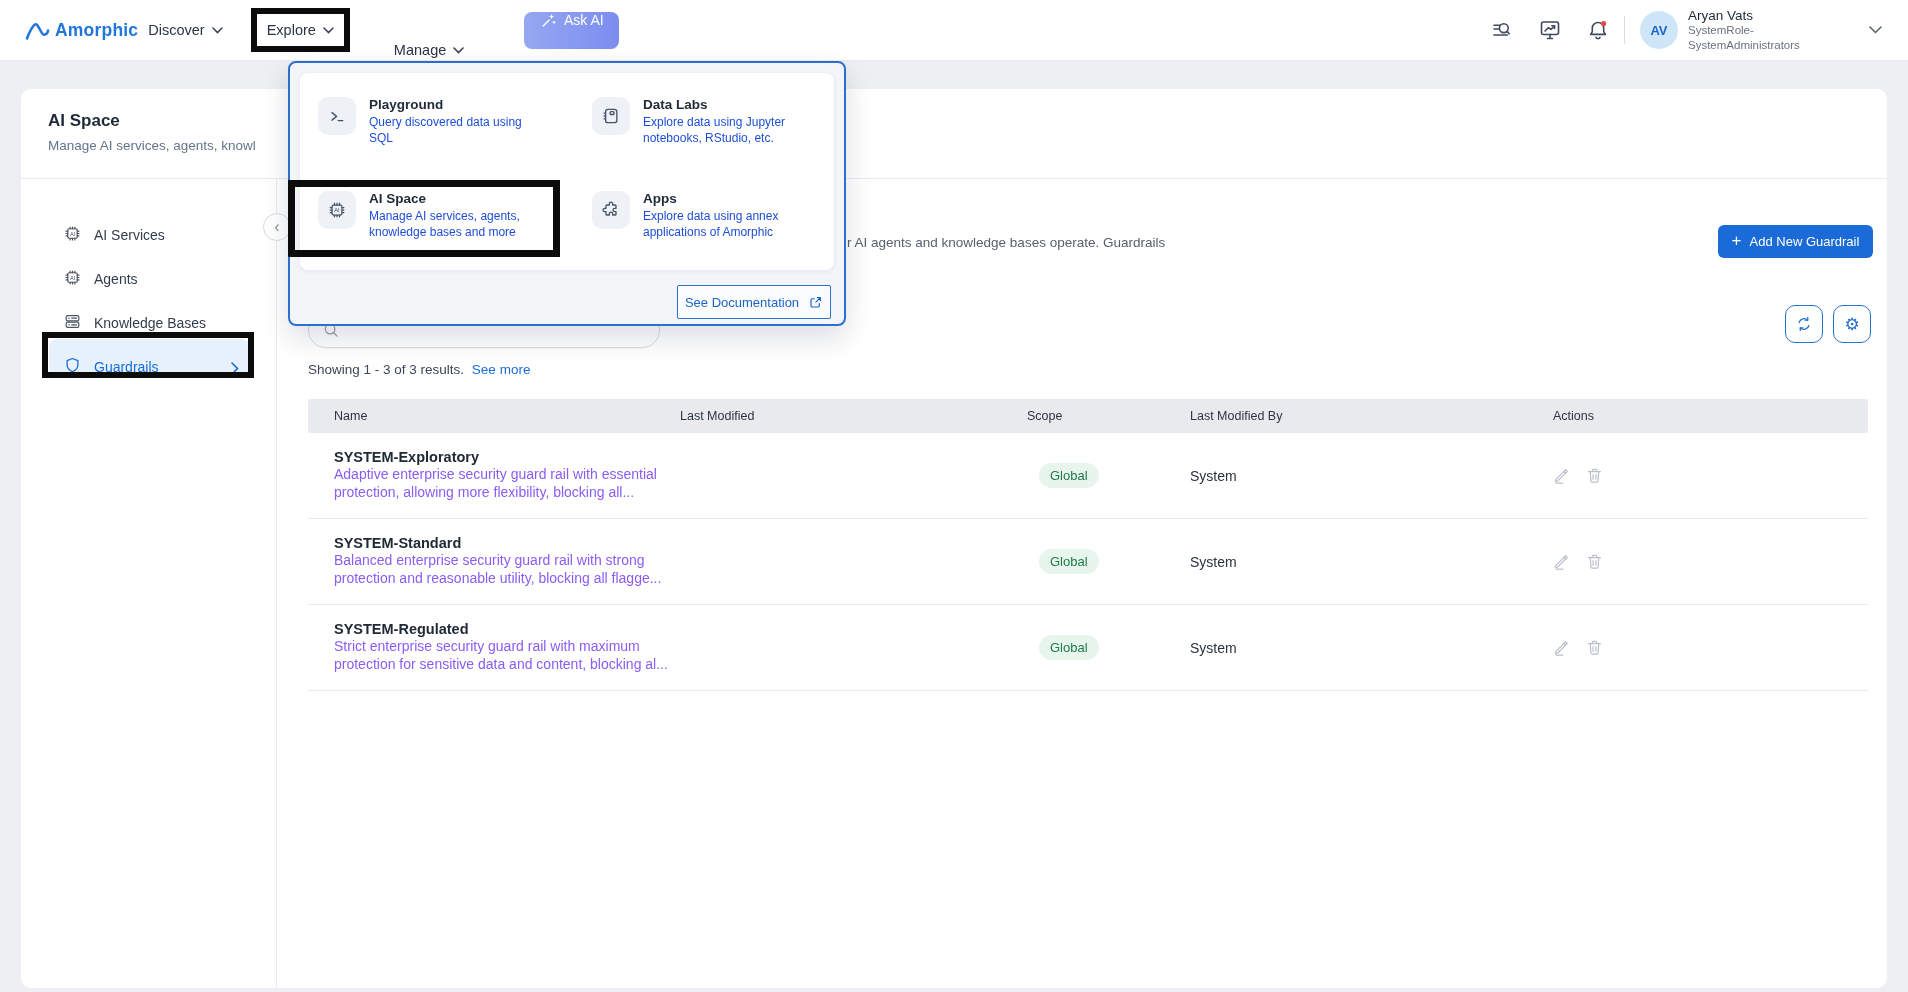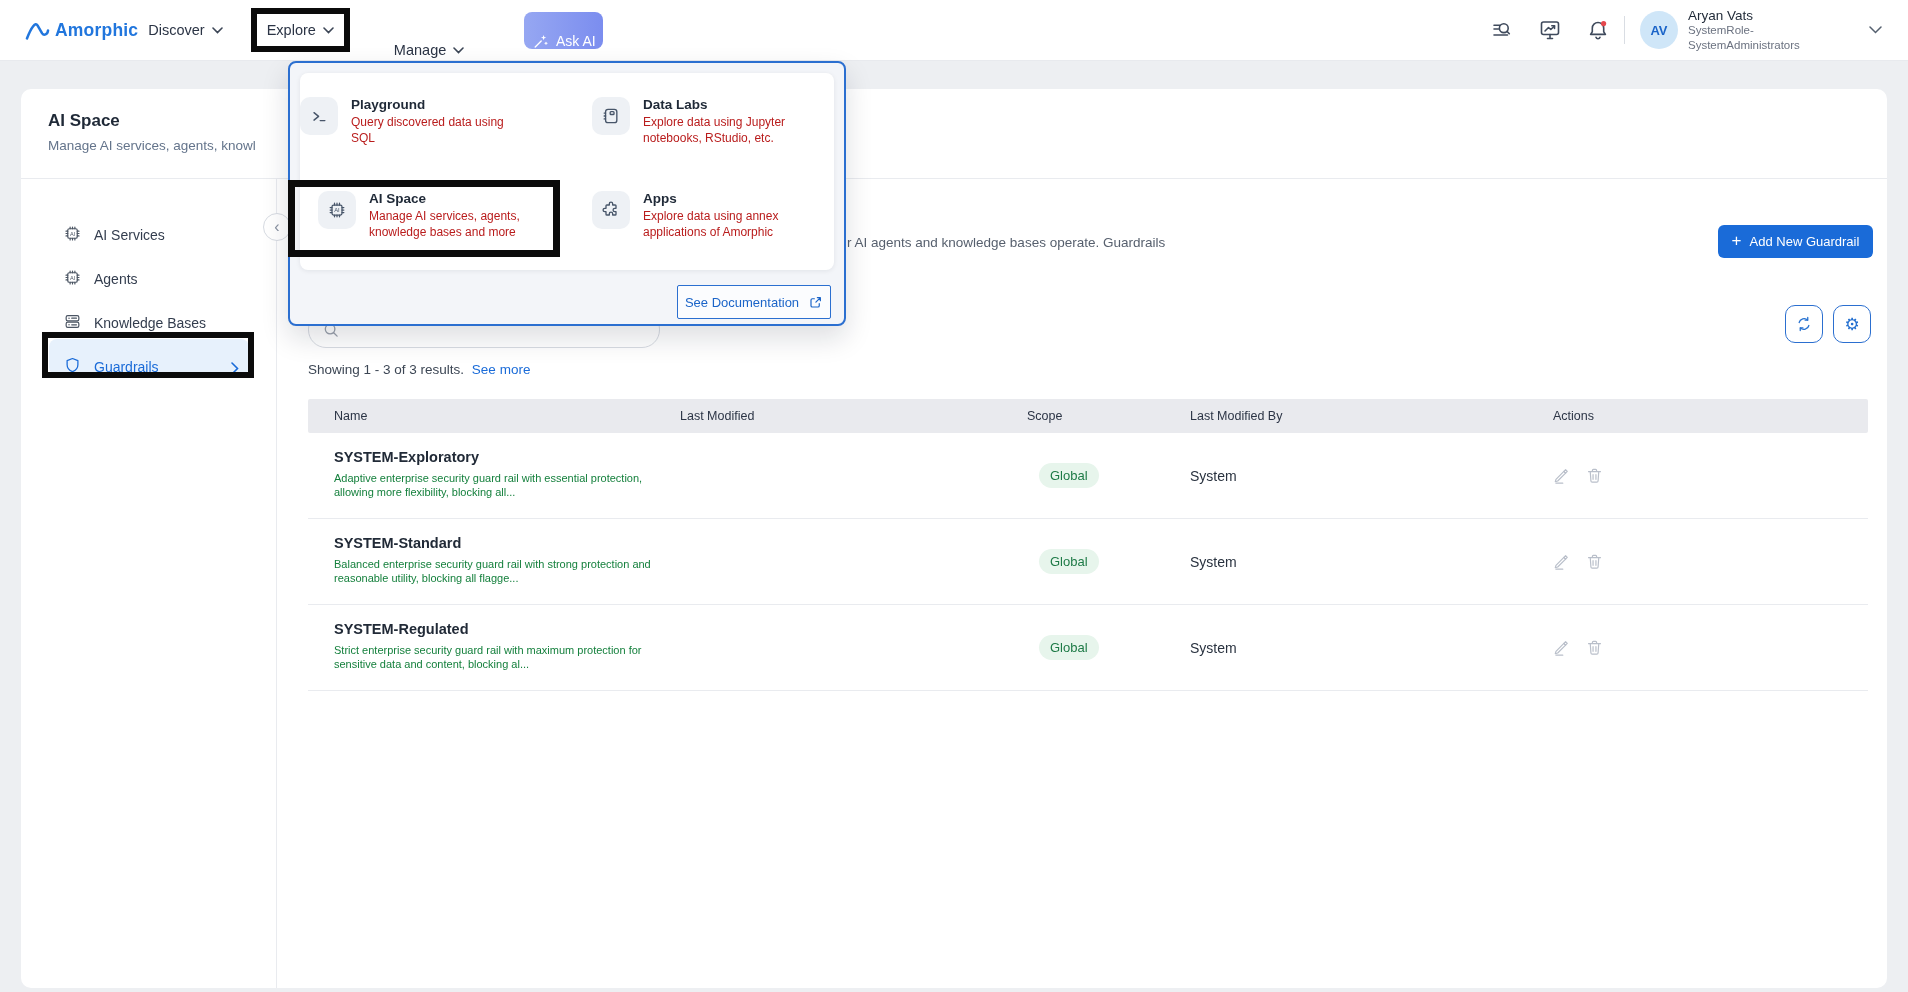--- a/index.html
+++ b/index.html
@@ -13,23 +13,23 @@
             padding:0 16px 0 24px; z-index:40; }
   .logo { display:flex; align-items:center; gap:4px; color:#2176dd; }
   .logo-text { font-size:17.5px; font-weight:bold; letter-spacing:.2px; color:#2176dd; }
   .nav-item { display:flex; align-items:center; gap:7px; font-size:14.5px; color:#2b3445;
               cursor:pointer; }
   .nav-item svg { color:#3c4656; }
   .nav-discover { margin-left:10px; }
   .annot-explore { margin-left:28px; border:6px solid #0b0b0b; padding:8px 10px;
                    display:flex; align-items:center; }
   .nav-manage { margin-left:44px;margin-top:40px; }
-  .askai-btn { margin-left:60px; width:79px; height:37px; border:none; border-radius:8px;
+  .askai-btn { margin-left:60px; width:95px; height:37px; border:none; border-radius:8px;
                background:linear-gradient(90deg,#96a7f2,#7b8def); color:#fff; font-size:14px;
-               display:flex; align-items:flex-end; justify-content:center; gap:8px; cursor:pointer;
+               display:flex; align-items:flex-start; justify-content:center; gap:8px; cursor:pointer;
                font-family:"Liberation Sans", sans-serif; }
   .tb-right { margin-left:auto; display:flex; align-items:center; }
   .tb-icon { width:24px; height:24px; color:#3f4a5c; margin-left:24px; cursor:pointer; position:relative; }
   .tb-divider { width:1px; height:28px; background:#d9dde3; margin:0 15px 0 14px; }
   .avatar { width:38px; height:38px; border-radius:50%; background:#cfe6f8; color:#1b64c8;
             font-size:13px; font-weight:bold; display:flex; align-items:center; justify-content:center; }
   .user-info { margin-left:10px; width:155px; }
   .user-name { font-size:13.5px; color:#1f2937; }
   .user-role { font-size:11.5px; color:#6b7280; line-height:1.3; width:140px; }
   .user-caret { margin-left:26px; margin-right:10px; color:#55606f; cursor:pointer; }
@@ -79,39 +79,39 @@
   
   .table { position:absolute; left:30px; top:220px; width:1560px; }
   .t-head { display:grid; grid-template-columns:372px 347px 163px 363px 1fr; height:34px;
             background:#e9eaee; align-items:center; font-size:12.5px; color:#2b3445;
             border-radius:2px; }
   .t-head > div:first-child { padding-left:26px; }
   .t-row { display:grid; grid-template-columns:372px 347px 163px 363px 1fr; height:86px;
            border-bottom:1px solid #e9ebef; align-items:center; }
   .cell-name { padding-left:26px; align-self:start; padding-top:16px; }
   .row-title { font-size:14.5px; font-weight:bold; color:#212a37; }
-  .row-desc { margin-top:6px; font-size:11px; color:#15803d; line-height:1.3; width:340px; }
+  .row-desc { margin-top:0; font-size:14px; color:#8b5cf6; line-height:1.3; width:340px; }
   .badge { display:inline-block; margin-left:12px; padding:5px 11px; border-radius:13px;
            background:#e7f5ec; color:#1d7a46; font-size:13px; }
   .cell-by { font-size:14px; color:#29323f; }
   .cell-actions { display:flex; gap:16px; color:#b9bfca; }
   .cell-actions span { cursor:pointer; }
 
   
   .dropdown { position:absolute; left:288px; top:61px; width:558px; height:265px;
               background:#f3f5f9; border:2px solid #2b6fd0; border-radius:8px;
               box-shadow:0 12px 28px rgba(15,23,42,.14); z-index:100; }
   .dd-card { position:absolute; left:10px; right:10px; top:10px; height:197px; background:#fff;
              border-radius:8px; box-shadow:0 1px 5px rgba(15,23,42,.08); }
   .dd-item { position:absolute; display:flex; gap:13px; width:258px; cursor:pointer; }
   .dd-item .ibox { width:38px; height:38px; border-radius:10px; background:#eef1f5; flex:none;
                    display:flex; align-items:center; justify-content:center; color:#475569; }
   .dd-title { font-size:13.5px; font-weight:bold; color:#1f2937; }
-  .dd-desc { margin-top:3px; font-size:12px; color:#b91c1c; line-height:1.3; width:175px; }
-  .dd-i1 { left:0; top:24px; }  .dd-i2 { left:292px; top:24px; }
+  .dd-desc { margin-top:3px; font-size:12px; color:#1d4ed8; line-height:1.3; width:175px; }
+  .dd-i1 { left:18px; top:24px; }  .dd-i2 { left:292px; top:24px; }
   .dd-i3 { left:18px; top:118px; } .dd-i4 { left:292px; top:118px; }
   .see-doc-btn { position:absolute; left:387px; top:222px; width:154px; height:34px;
                  border:1.5px solid #2b6fd0; border-radius:2px; background:#fbfcfe; color:#1b64c8;
                  font-size:13px; display:flex; align-items:center; justify-content:center; gap:9px;
                  cursor:pointer; font-family:"Liberation Sans", sans-serif; }
 
   
   .annot { position:absolute; border:6px solid #0b0b0b; pointer-events:none; }
   .annot-aispace { left:288px; top:180px; width:272px; height:77px; border-width:7px; z-index:200; }
   .annot-guardrails { left:42px; top:332px; width:212px; height:46px; z-index:60; }

